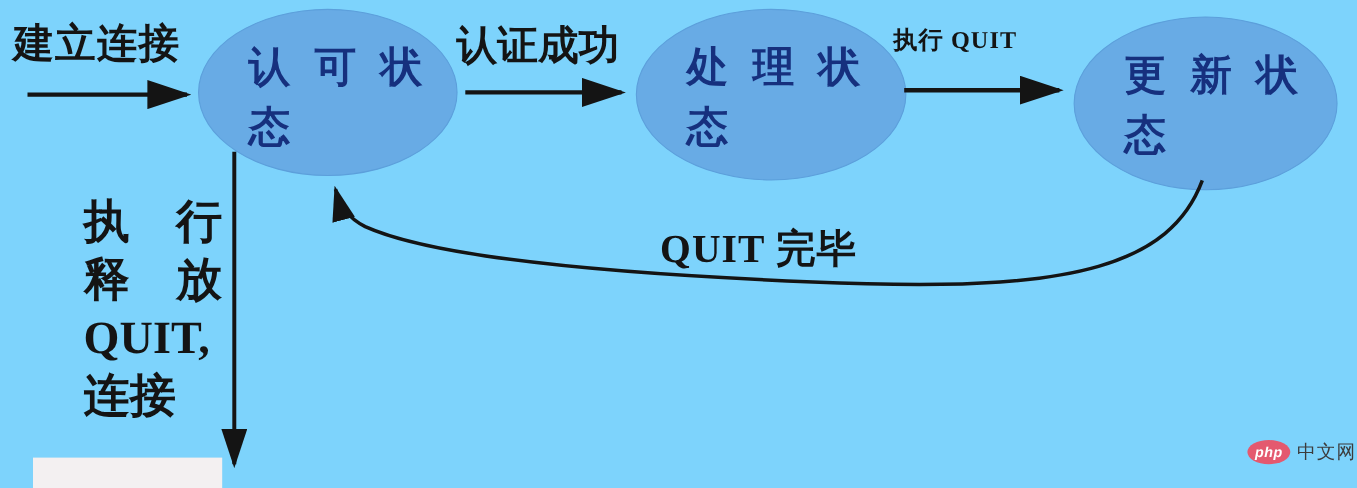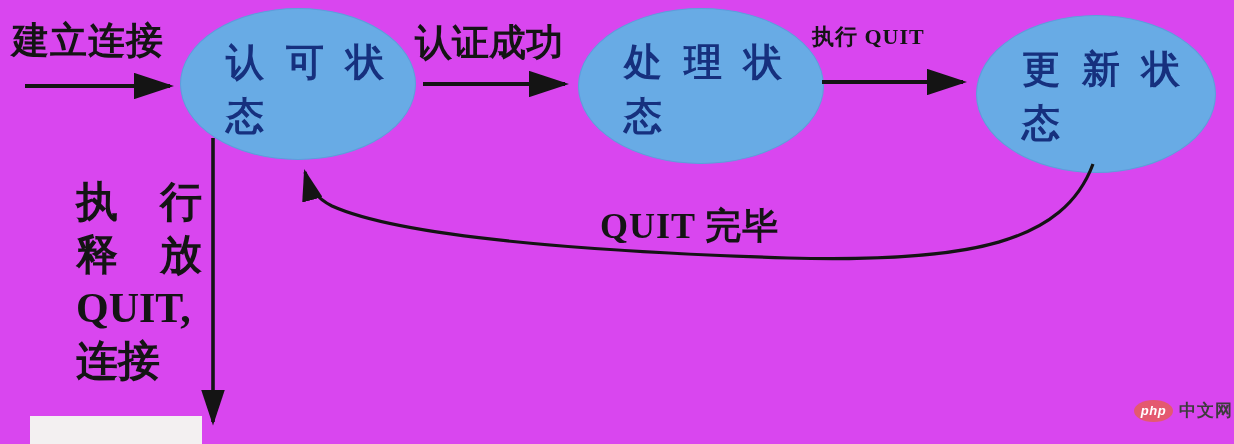--- a/index.html
+++ b/index.html
@@ -5,21 +5,21 @@
   html, body {
     margin: 0;
     padding: 0;
     background: #ffffff;
     font-family: "Liberation Serif", serif;
   }
   .canvas {
     position: relative;
     width: 1234px;
     height: 444px;
-    background: #d946ef;
+    background: #7dd3fc;
     overflow: hidden;
   }
   .arrows-layer {
     position: absolute;
     left: 0; top: 0;
     width: 1234px;
     height: 444px;
     z-index: 3;
     pointer-events: none;
   }
@@ -88,21 +88,21 @@
     color: #ffffff;
     font-size: 13px;
     font-weight: bold;
     font-style: italic;
     letter-spacing: 0.5px;
   }
   .wm-site {
     margin-left: 6px;
     color: #3C3C3C;
     font-size: 17px;
-    font-weight: bold;
+    font-weight: normal;
     letter-spacing: 1px;
   }
 </style>
 </head>
 <body>
 
 <div class="canvas">
 
   <div class="bg-artifact"></div>
 

